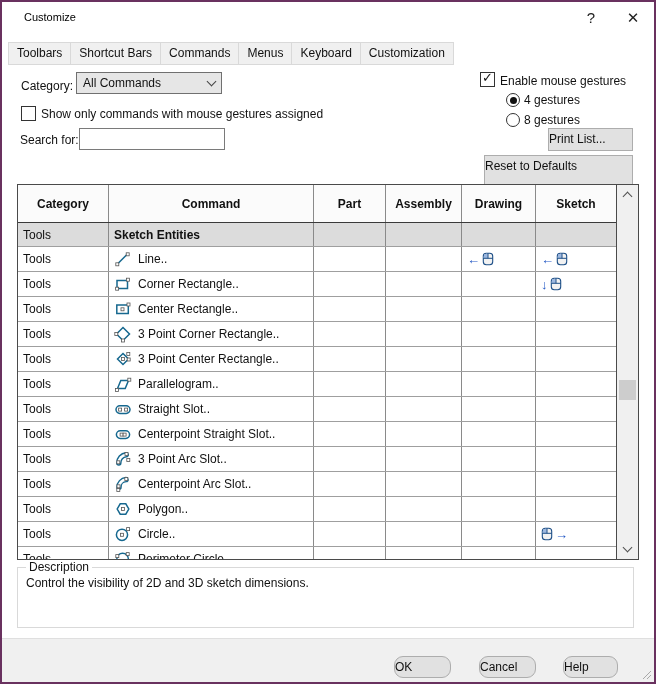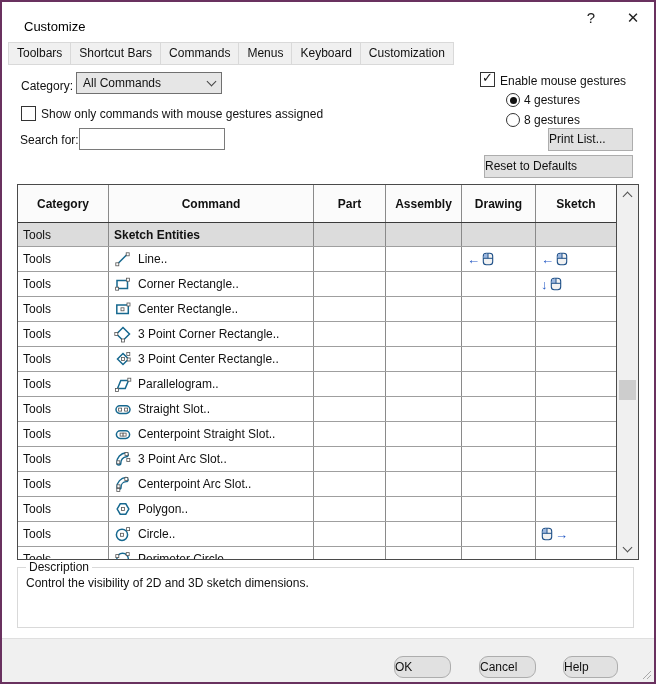--- a/index.html
+++ b/index.html
@@ -1,20 +1,20 @@
 <!DOCTYPE html>
 <html><head>
 <meta charset="utf-8">
 <style>
   html,body{margin:0;padding:0;background:#fff;}
   body{width:656px;height:684px;overflow:hidden;font-family:"Liberation Sans","DejaVu Sans",sans-serif;font-size:12px;color:#111;}
   .dialog{position:relative;width:652px;height:680px;border:2px solid #69315f;background:#fff;box-sizing:content-box;}
   .abs{position:absolute;}
   
-  .title-text{left:22px;top:9px;font-size:13px;color:#000;margin-top:8px;}
+  .title-text{left:22px;top:9px;font-size:11px;color:#000;}
   .win-btn{top:7px;font-size:15px;color:#222;cursor:default;width:22px;text-align:center;}
   
   .tabbar{left:6px;top:40px;display:flex;align-items:flex-end;}
   .tab{padding:3px 8px 4px 8px;border:1px solid #d9d9d9;border-left-width:0;background:#f0f0f0;white-space:nowrap;font-size:12px;}
   .tab:first-child{border-left-width:1px;}
   .tab.active{background:#fff;border:1px solid #b6b6b6;border-bottom:1px solid #fff;padding:5px 9px 6px 9px;margin-top:0;position:relative;z-index:2;}
   
   .lbl{white-space:nowrap;}
   .combo{left:74px;top:70px;width:146px;height:22px;border:1px solid #707070;background:#e6e6e6;display:flex;align-items:center;box-sizing:border-box;padding:0 6px;}
   .combo .val{flex:1;}
@@ -90,21 +90,21 @@
       <div class="abs lbl" style="left: 522px; top: 111px;">8 gestures</div>
     </div>
 
   <span class="cb" id="showonly-cb" style="left:19px;top:104px;"></span>
   <div class="abs lbl" style="left:39px;top:105px;">Show only commands with mouse gestures assigned</div>
 
   <div class="abs lbl" style="left:18px;top:131px;">Search for:</div>
   <input class="abs input" type="text" value="" style="">
 
   <div class="abs btn" style="left:546px;top:126px;width:85px;height:23px;">Print List...</div>
-  <div class="abs btn" style="left:482px;top:153px;width:149px;height:23px;">Reset to Defaults</div>
+  <div class="abs btn" style="left:482px;top:153px;width:149px;height:30px;">Reset to Defaults</div>
 
   <div class="abs tbl">
     <div class="scroll-pane" id="tbody">
         <div class="trow hdr">
           <div class="tc c0">Category</div>
           <div class="tc c1">Command</div>
           <div class="tc c2">Part</div>
           <div class="tc c3">Assembly</div>
           <div class="tc c4">Drawing</div>
           <div class="tc c5">Sketch</div>

